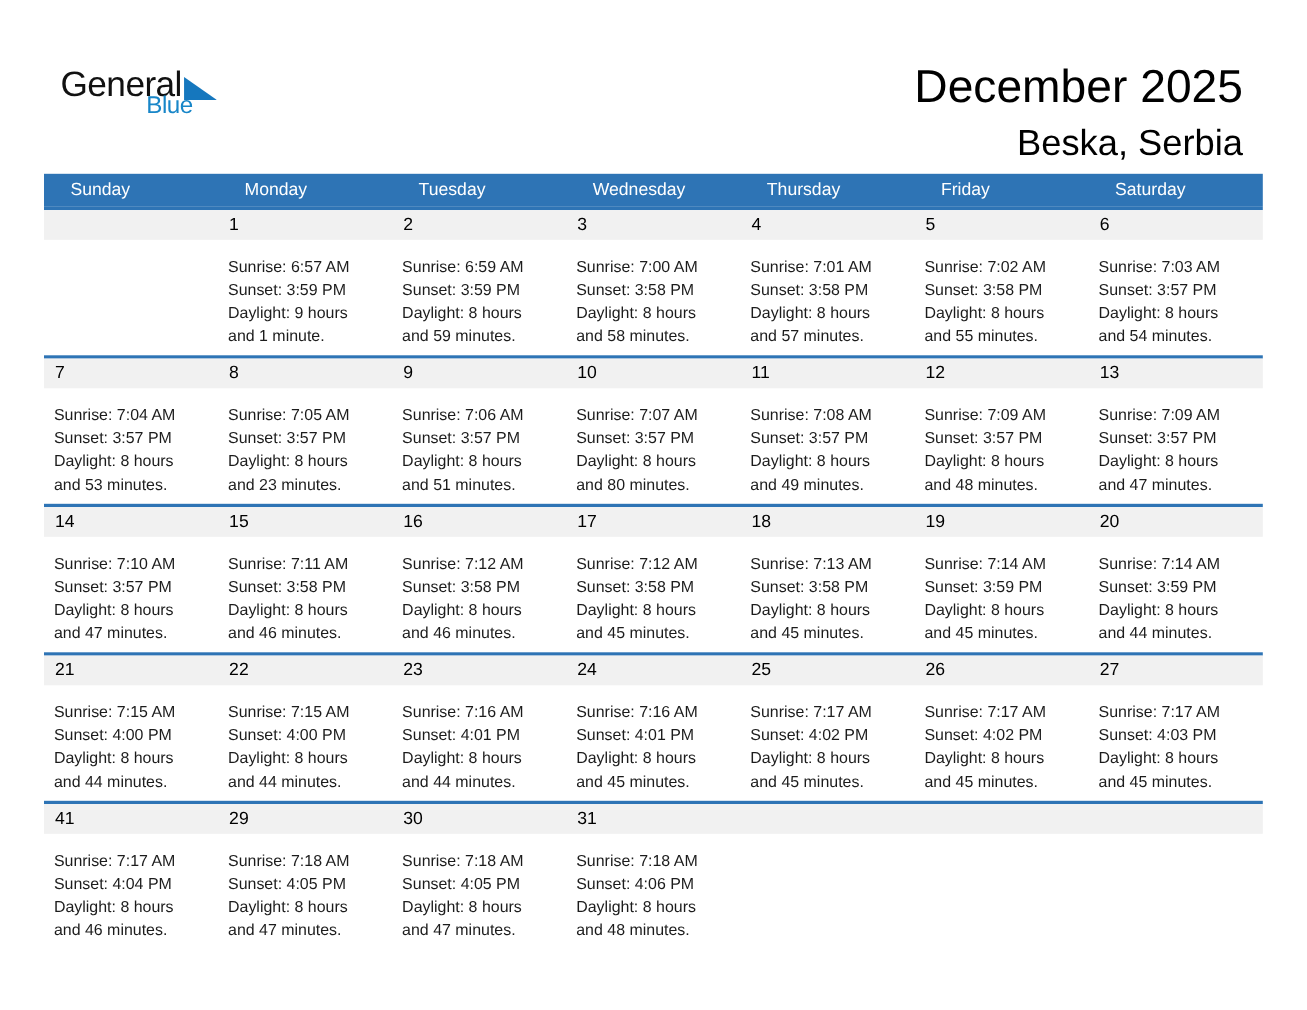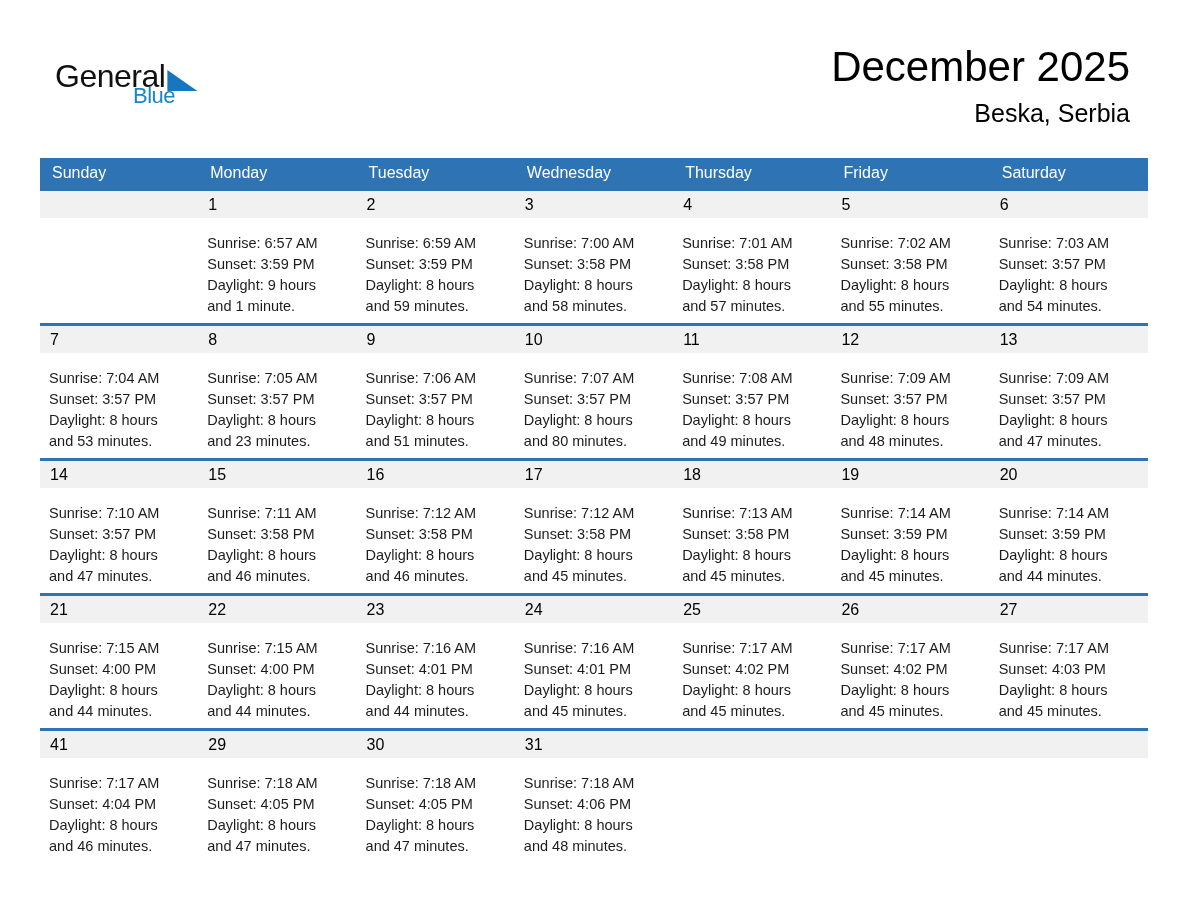--- a/index.html
+++ b/index.html
@@ -22,34 +22,34 @@
   .logo-flag {
     display: inline-block; width: 30px; height: 21px; margin-left: 2px; margin-bottom: 1px;
     background: #1577BE;
     clip-path: polygon(0 0, 100% 100%, 0 100%);
   }
   .logo-blue {
     font-size: 22px; font-weight: 500; letter-spacing: -0.5px;
     color: #1886C8; margin-top: -7px; margin-left: 78px;
   }
 
-  .title-block { position: absolute; top: 44px; right: 18px; text-align: right; }
+  .title-block { position: absolute; top: 56px; right: 18px; text-align: right; }
   .month-title { margin: 0; font-size: 42px; font-weight: 400; color: #000000; line-height: 1.1; }
-  .location-subtitle { font-size: 25px; color: #000000; margin-top: 9px; }
+  .location-subtitle { font-size: 33px; color: #000000; margin-top: 9px; }
 
   
   .calendar { position: absolute; top: 158px; left: 40px; width: 1108px; }
 
   .weekday-row {
     display: grid; grid-template-columns: repeat(7, 1fr);
     background: #2E74B5; height: 30px; align-items: center;
   }
   .weekday-cell {
     color: #ffffff; font-size: 16px; font-weight: 400;
-    padding-left: 12px; white-space: nowrap; overflow: hidden;
+    padding-left: 24px; white-space: nowrap; overflow: hidden;
   }
 
   .week-row {
     display: grid; grid-template-columns: repeat(7, 1fr);
     border-top: 3px solid #2E74B5;
     position: relative; height: 132px;
   }
   .week-row::before {
     content: ""; position: absolute; left: 0; top: 0;
     width: 100%; height: 27px; background: #F1F1F1;

